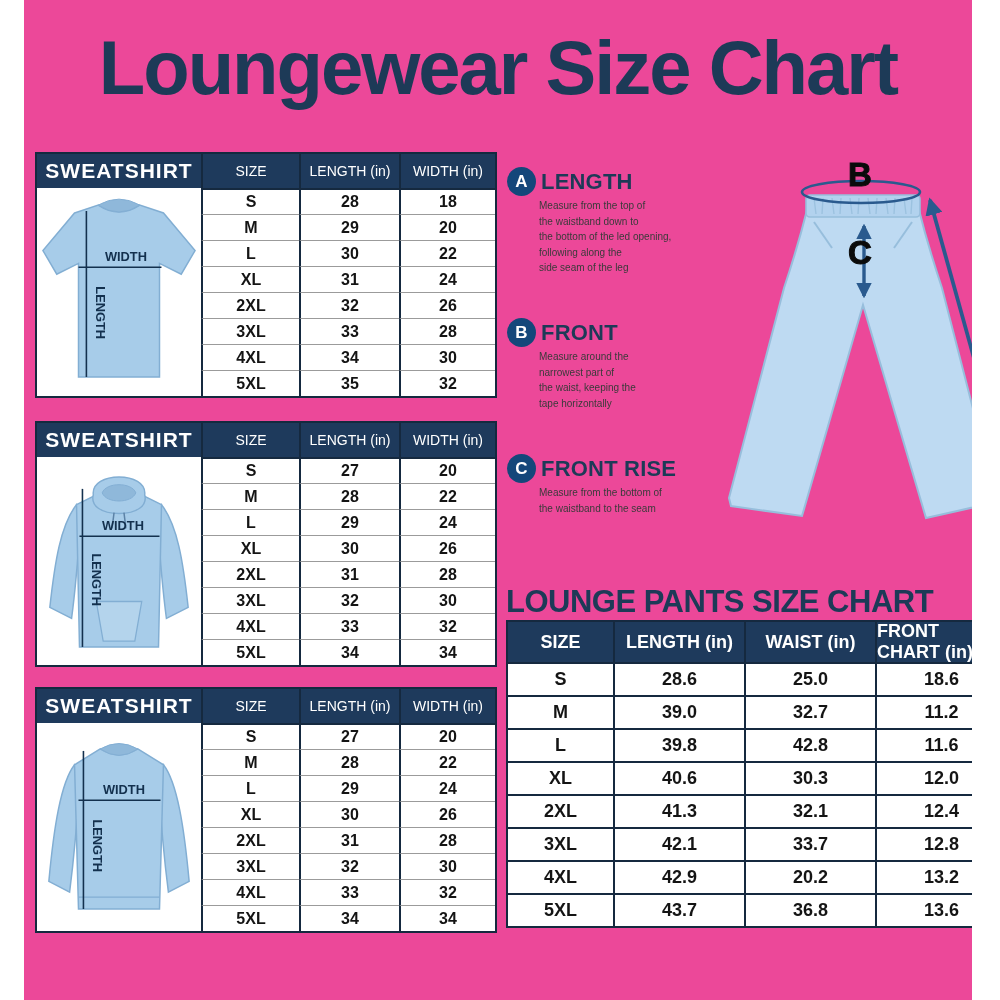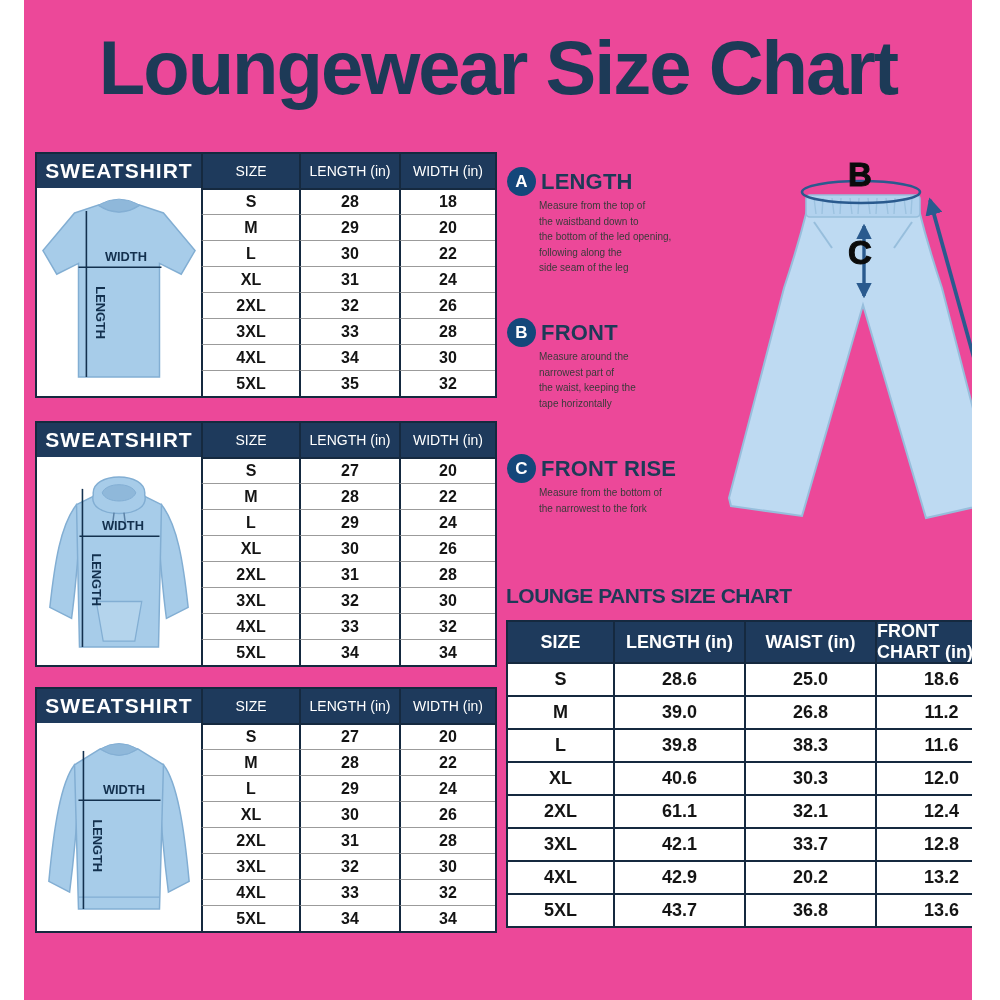--- a/index.html
+++ b/index.html
@@ -41,21 +41,21 @@
   .pants-wrap{position:absolute;left:690px;top:150px;width:310px;height:430px;}
   .pants-wrap svg{width:100%;height:100%;}
   .pants-letter{position:absolute;font-size:33px;font-weight:bold;color:#0b0b0b;
     -webkit-text-stroke:1px #0b0b0b;line-height:33px;}
   .pl-b{left:824px;top:158px;}
   .pl-c{left:824px;top:236px;}
   .pl-a{left:955px;top:415px;}
   .pants-letter{position:absolute;}
 
   
-  .lp-heading{position:absolute;left:482px;top:584px;font-size:21px;font-weight:bold;
+  .lp-heading{position:absolute;left:482px;top:584px;font-size:31px;font-weight:bold;
     letter-spacing:-0.5px;color:var(--navy);}
   .lptable{position:absolute;left:482px;top:620px;width:502px;border:2px solid var(--border);
     background:#fff;display:grid;grid-template-columns:105px 131px 131px 131px;
     grid-template-rows:40px repeat(8,33px);}
   .lp-col{grid-row:1;background:var(--headerbg);color:#fff;font-size:18px;font-weight:bold;
     display:flex;align-items:center;justify-content:center;border-left:2px solid var(--border);}
   .lptable > :nth-child(1){border-left:none;}
   .lptable > .cell{display:flex;align-items:center;justify-content:center;
     font-size:18px;font-weight:bold;color:var(--celltext);
     border-top:2px solid var(--border);border-left:2px solid var(--border);}
@@ -224,21 +224,21 @@
 the waist, keeping the
 tape horizontally</p>
   </div>
 
   <div class="meas" style="top:454px;">
     <div class="meas-head">
       <span class="badge">C</span>
       <span class="meas-title">FRONT RISE</span>
     </div>
     <p class="meas-desc">Measure from the bottom of
-the narrowest to the fork</p>
+the waistband to the seam</p>
   </div>
 
   <div class="pants-wrap">
     <svg viewBox="0 0 310 430" preserveAspectRatio="xMidYMid meet">
       <defs>
         <marker id="ah" viewBox="0 0 10 10" refX="8.5" refY="5" markerWidth="4.6" markerHeight="4.6" orient="auto-start-reverse">
           <path d="M0 0 L10 5 L0 10 Z" fill="var(--arrow)"></path>
         </marker>
       </defs>
 
@@ -279,32 +279,32 @@
     <div class="lp-col">SIZE</div>
     <div class="lp-col">LENGTH (in)</div>
     <div class="lp-col">WAIST (in)</div>
     <div class="lp-col">FRONT CHART (in)</div>
   <div class="cell">S</div>
       <div class="cell">28.6</div>
       <div class="cell">25.0</div>
       <div class="cell">18.6</div>
       <div class="cell">M</div>
       <div class="cell">39.0</div>
-      <div class="cell">26.8</div>
+      <div class="cell">32.7</div>
       <div class="cell">11.2</div>
       <div class="cell">L</div>
       <div class="cell">39.8</div>
-      <div class="cell">38.3</div>
+      <div class="cell">42.8</div>
       <div class="cell">11.6</div>
       <div class="cell">XL</div>
       <div class="cell">40.6</div>
       <div class="cell">30.3</div>
       <div class="cell">12.0</div>
       <div class="cell">2XL</div>
-      <div class="cell">61.1</div>
+      <div class="cell">41.3</div>
       <div class="cell">32.1</div>
       <div class="cell">12.4</div>
       <div class="cell">3XL</div>
       <div class="cell">42.1</div>
       <div class="cell">33.7</div>
       <div class="cell">12.8</div>
       <div class="cell">4XL</div>
       <div class="cell">42.9</div>
       <div class="cell">20.2</div>
       <div class="cell">13.2</div>

